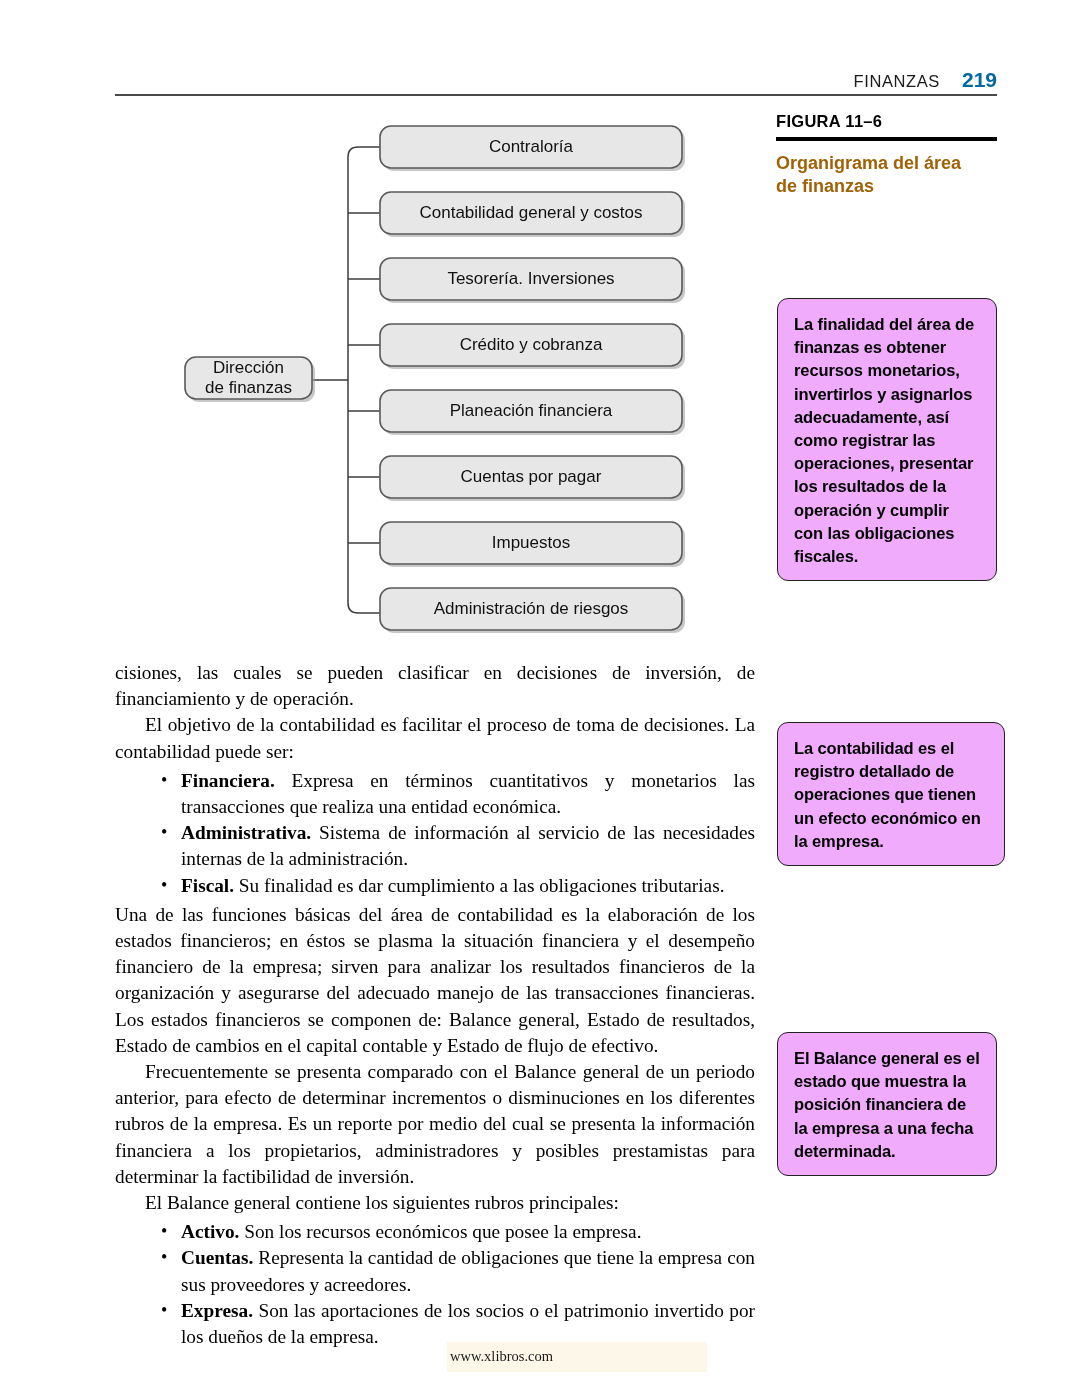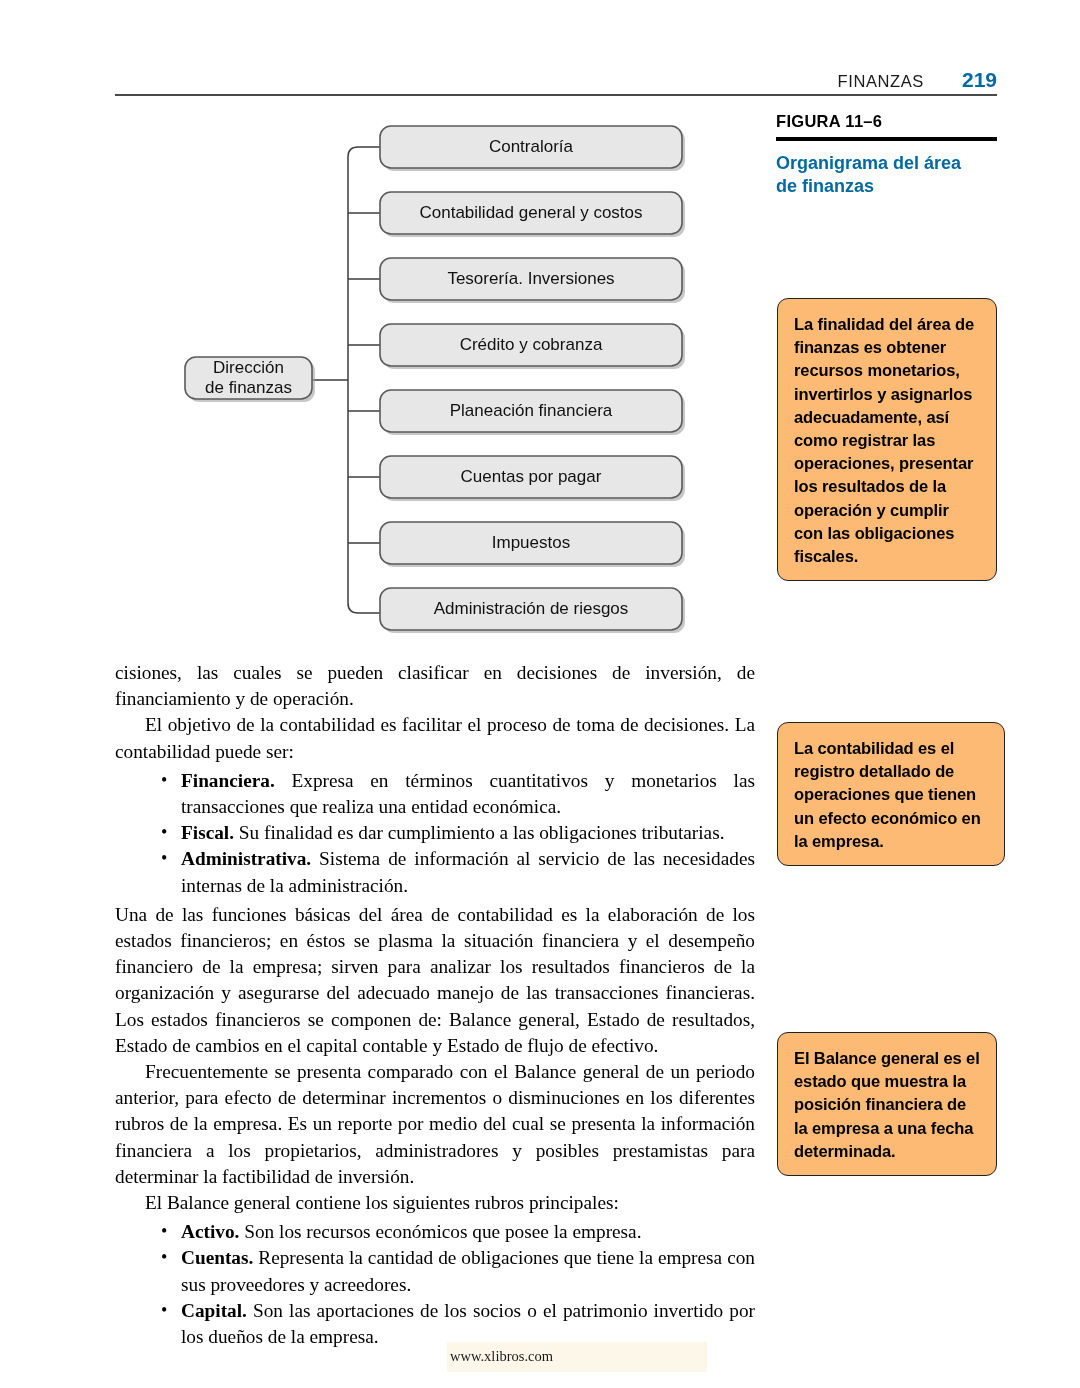--- a/index.html
+++ b/index.html
@@ -21,21 +21,21 @@
     position: absolute;
     left: 115px;
     top: 68px;
     width: 882px;
     height: 30px;
   }
   #running-head .rh-inner {
     display: flex;
     align-items: baseline;
     justify-content: flex-end;
-    gap: 38px;
+    gap: 22px;
     font-family: "Liberation Sans", "DejaVu Sans", sans-serif;
     height: 22px;
   }
   #running-head .rh-chapter {
     font-size: 16.5px;
     letter-spacing: 0.6px;
     color: #1a1a1a;
   }
   #running-head .rh-page {
     font-size: 21px;
@@ -67,30 +67,30 @@
     height: 4px;
     background: #000;
     margin-top: 6px;
     margin-bottom: 11px;
   }
   #figure-caption .fig-title {
     font-family: "Liberation Sans", "DejaVu Sans", sans-serif;
     font-weight: bold;
     font-size: 18px;
     line-height: 23px;
-    color: #0369a1;
+    color: #a16207;
   }
 
   
   .callout {
     position: absolute;
     box-sizing: border-box;
     border: 1.6px solid #222;
     border-radius: 11px;
-    background: #fdba74;
+    background: #f0abfc;
     font-family: "Liberation Sans", "DejaVu Sans", sans-serif;
     font-weight: bold;
     font-size: 16.5px;
     line-height: 23.2px;
     color: #000;
     padding: 14px 14px 12px 16px;
     letter-spacing: -0.1px;
   }
   #callout-finanzas   { left: 777px; top: 298px;  width: 220px; }
   #callout-contabilidad { left: 777px; top: 722px; width: 228px; }
@@ -282,34 +282,34 @@
 </div>
 
 <div id="body-text">
 
   <p>cisiones, las cuales se pueden clasificar en decisiones de inversión, de financiamiento y de operación.</p>
 
   <p class="indent">El objetivo de la contabilidad es facilitar el proceso de toma de decisiones. La contabilidad puede ser:</p>
 
   <ul>
     <li><b>Financiera.</b><span> Expresa en términos cuantitativos y monetarios las transacciones que realiza una entidad económica.</span></li>
+    <li><b>Administrativa.</b><span> Sistema de información al servicio de las necesidades internas de la administración.</span></li>
     <li><b>Fiscal.</b><span> Su finalidad es dar cumplimiento a las obligaciones tributarias.</span></li>
-    <li><b>Administrativa.</b><span> Sistema de información al servicio de las necesidades internas de la administración.</span></li>
   </ul>
 
   <p class="blk">Una de las funciones básicas del área de contabilidad es la elaboración de los estados financieros; en éstos se plasma la situación financiera y el desempeño financiero de la empresa; sirven para analizar los resultados financieros de la organización y asegurarse del adecuado manejo de las transacciones financieras. Los estados financieros se componen de: Balance general, Estado de resultados, Estado de cambios en el capital contable y Estado de flujo de efectivo.</p>
 
   <p class="indent">Frecuentemente se presenta comparado con el Balance general de un periodo anterior, para efecto de determinar incrementos o disminuciones en los diferentes rubros de la empresa. Es un reporte por medio del cual se presenta la información financiera a los propietarios, administradores y posibles prestamistas para determinar la factibilidad de inversión.</p>
 
   <p class="indent">El Balance general contiene los siguientes rubros principales:</p>
 
   <ul>
     <li><b>Activo.</b><span> Son los recursos económicos que posee la empresa.</span></li>
     <li><b>Cuentas.</b><span> Representa la cantidad de obligaciones que tiene la empresa con sus proveedores y acreedores.</span></li>
-    <li><b>Capital.</b><span> Son las aportaciones de los socios o el patrimonio invertido por los dueños de la empresa.</span></li>
+    <li><b>Expresa.</b><span> Son las aportaciones de los socios o el patrimonio invertido por los dueños de la empresa.</span></li>
   </ul>
 
 </div>
 
 <div id="footer-watermark">
   <div class="wm-band"></div>
   <div class="wm-text">www.xlibros.com</div>
 </div>
 
 </body></html>

